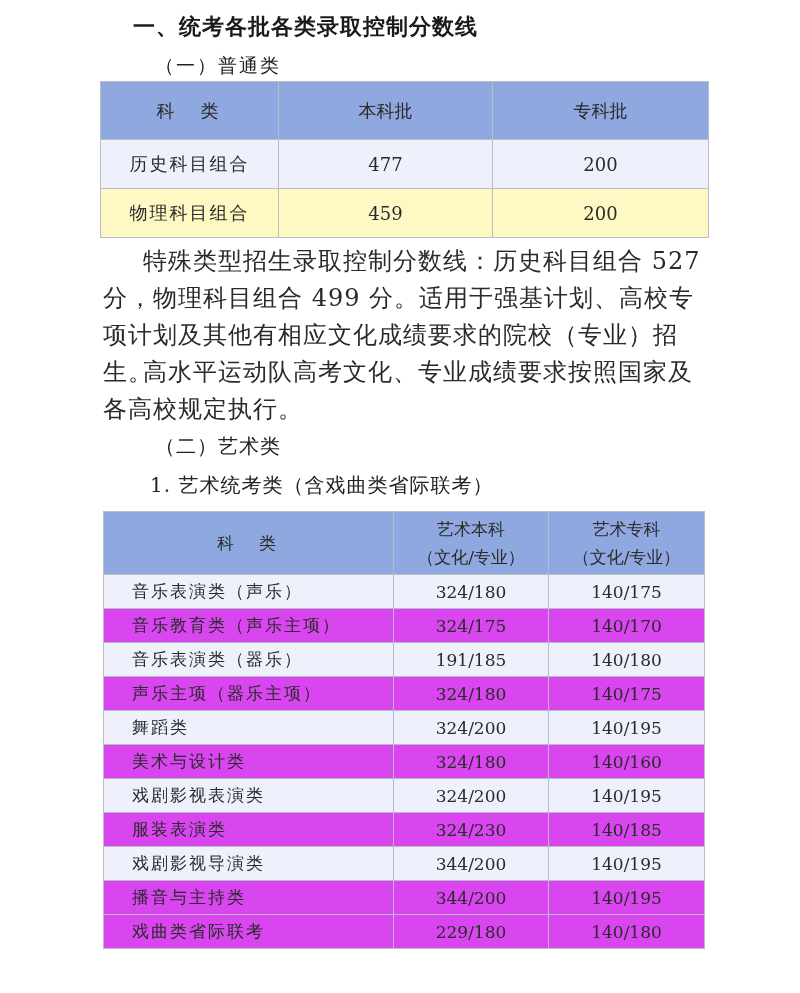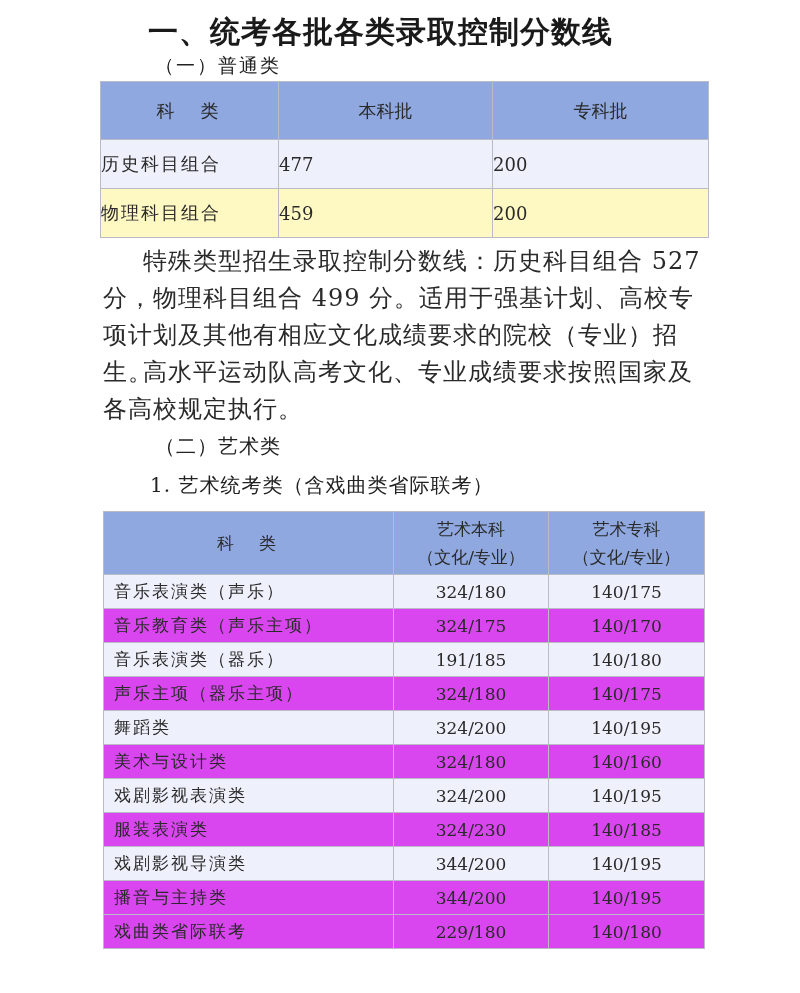--- a/index.html
+++ b/index.html
@@ -1,44 +1,44 @@
 <!DOCTYPE html>
 <html><head>
 <meta charset="utf-8">
 <style>
   html, body { margin:0; padding:0; }
   body {
     width:800px; height:993px; background:#ffffff; position:relative; overflow:hidden;
     font-family: "DejaVu Serif", "Liberation Serif", serif; color:#2a2a2a;
   }
   .h1 {
-    position:absolute; left:148px; top:12px; font-size:30px; font-weight:bold;
+    position:absolute; left:133px; top:12px; font-size:22px; font-weight:bold;
     font-family: "DejaVu Sans", "Liberation Sans", sans-serif; color:#1a1a1a; letter-spacing:1px;
   }
   .h2 {
     position:absolute; left:155px; top:53px; font-size:19px; color:#222; letter-spacing:2px;
   }
   table { border-collapse:collapse; position:absolute; table-layout:fixed; }
   td, th { border:1px solid #b9bcc6; padding:0; font-weight:normal; }
   th { background:#8fa8e0; color:#2a2a2a; }
   .t1 { left:100px; top:81px; width:608px; font-size:18px; }
   .t1 th { height:57px; }
-  .t1 td { height:48px; text-align:left;margin-top:44px; }
+  .t1 td { height:48px; text-align:center;margin-top:44px; }
   .t1 tr.r0 td { background:#eef0fb; }
   .t1 tr.r1 td { background:#fef9c3; }
   .para {
     position:absolute; left:103px; width:605px; font-size:24px; line-height:37px; color:#2a2a2a;
     letter-spacing:1px;
   }
   .indent { text-indent:40px; }
   .sub { position:absolute; font-size:20px; color:#222; letter-spacing:1px; }
   .t2 { left:103px; top:511px; width:601px; font-size:17px; }
   .t2 th { height:62px; line-height:28px; }
   .t2 td { height:33px; }
-  .t2 td.name { text-align:left; padding-left:10px; letter-spacing:2px; }
+  .t2 td.name { text-align:left; padding-left:28px; letter-spacing:2px; }
   .t2 td.val { text-align:center;margin-top:8px; }
   .t2 tr.odd td { background:#eef0fb; }
   .t2 tr.even td { background:#d946ef; }
 </style>
 </head>
 <body>
 
 <div class="h1">一、统考各批各类录取控制分数线</div>
 <div class="h2">（一）普通类</div>
 

